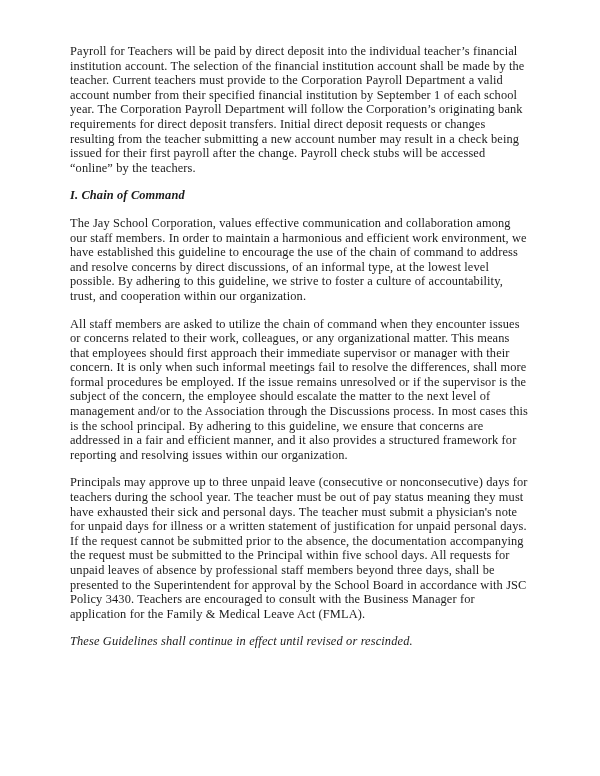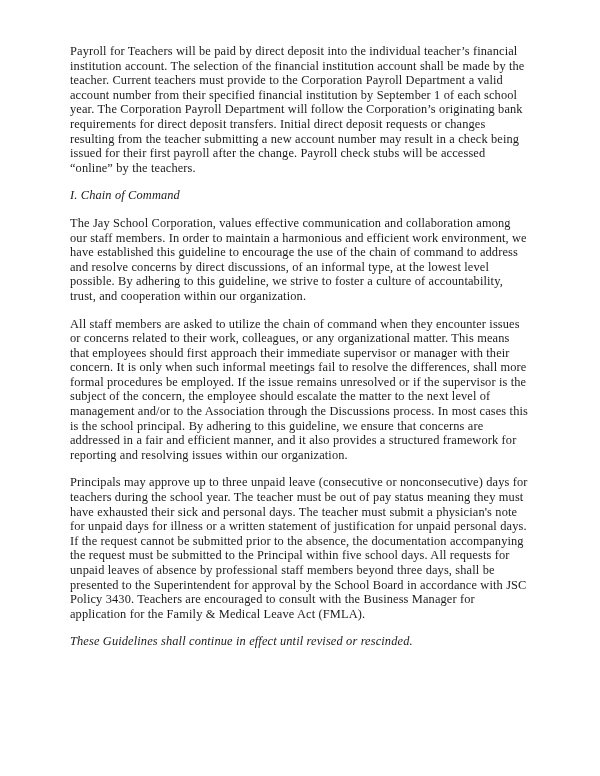--- a/index.html
+++ b/index.html
@@ -35,20 +35,21 @@
     -webkit-font-smoothing: antialiased;
   }
   p.para:last-child {
     margin-bottom: 8px;
   }
   .heading-italic {
     font-style: italic;
     font-size: 12.4px;
     line-height: 14.6px;
     margin: 13px 0 13px 0;
+    font-weight: bold;
   }
   .heading-plain {
     font-style: normal;
     font-size: 12.4px;
     line-height: 14.6px;
     margin: 13px 0 13px 0;
   }
   .closing-italic {
     font-style: italic;
     font-size: 12.4px;

